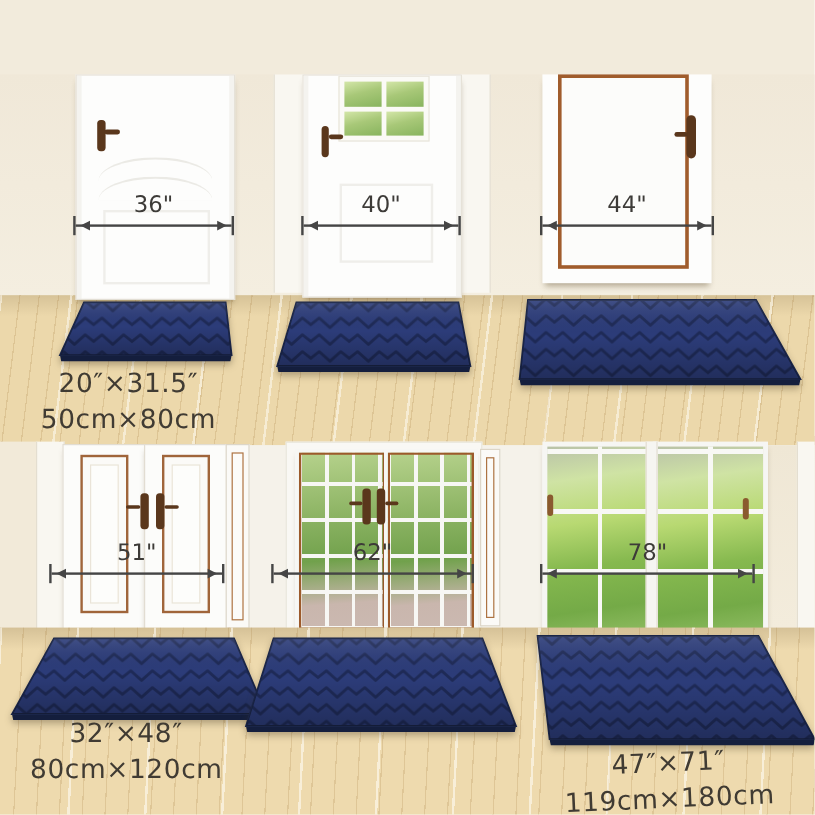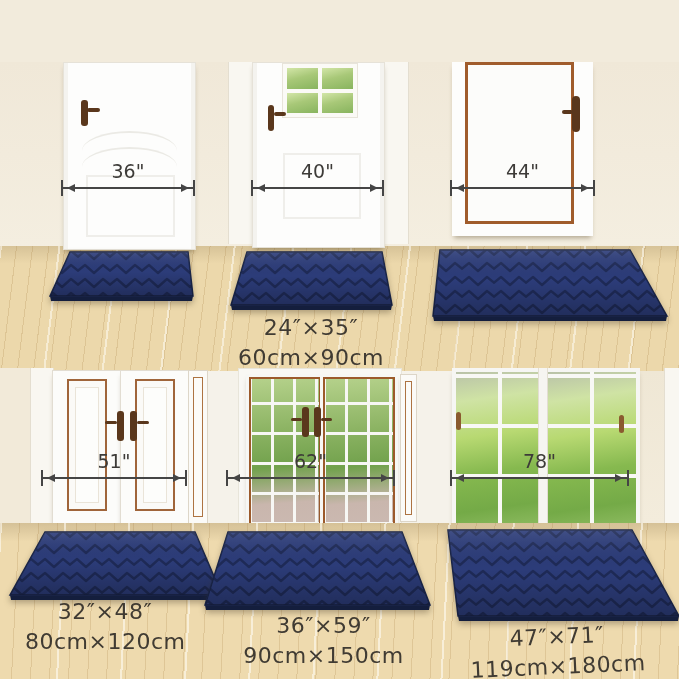--- a/index.html
+++ b/index.html
@@ -146,23 +146,23 @@
     <polygon points="4,57 165,57 164,62 5,62" fill="#141e3d"></polygon>
     <polygon points="20,4 155,4 165,57 4,57" fill="url(#matpat)" stroke="#1a2548" stroke-width="1.5"></polygon>
     <polygon points="20,4 155,4 165,57 4,57" fill="url(#matshade)"></polygon>
   </svg>
   <svg class="mat" style="left:430px;top:246px" width="240" height="78">
     <polygon points="3,70 237,70 236,75 4,75" fill="#141e3d"></polygon>
     <polygon points="10,4 200,4 237,70 3,70" fill="url(#matpat)" stroke="#1a2548" stroke-width="1.5"></polygon>
     <polygon points="10,4 200,4 237,70 3,70" fill="url(#matshade)"></polygon>
   </svg>
 
-  <div class="matlabel" style="left:231px;top:313px;width:160px">
-    <span>24″×35″</span>
-    <span>60cm×90cm</span>
+  <div class="matlabel" style="left:27px;top:306px;width:160px">
+    <span>20″×31.5″</span>
+    <span>50cm×80cm</span>
   </div>
 
   <div class="abs wall2"></div>
   <div class="abs wall2r"></div>
 
   <div class="abs" style="left:0;top:368px;width:30px;height:157px;background:#f2ead9"></div>
   <div class="abs pilaster" style="left:30px;top:368px;width:22px;height:157px"></div>
   <div class="leaf51 abs" style="left:52px;top:370px;width:68px;height:154px">
     <div class="brown">
         <div class="inner2"></div>
@@ -230,22 +230,18 @@
   <svg class="mat" style="left:444px;top:526px" width="235" height="98">
     <polygon points="14,90 235,90 234,95 15,95" fill="#141e3d"></polygon>
     <polygon points="4,4 188,4 235,90 14,90" fill="url(#matpat)" stroke="#1a2548" stroke-width="1.5"></polygon>
     <polygon points="4,4 188,4 235,90 14,90" fill="url(#matshade)"></polygon>
   </svg>
 
   <div class="matlabel" style="left:25px;top:597px;width:160px">
     <span>32″×48″</span>
     <span>80cm×120cm</span>
   </div>
-  <div class="matlabel" style="left:241px;top:611px;width:165px">
-    <span>36″×59″</span>
-    <span>90cm×150cm</span>
-  </div>
   <div class="matlabel" style="left:465px;top:622px;width:185px;transform:rotate(-2.5deg)">
     <span>47″×71″</span>
     <span>119cm×180cm</span>
   </div>
 
 </div>
 
 </body></html>

